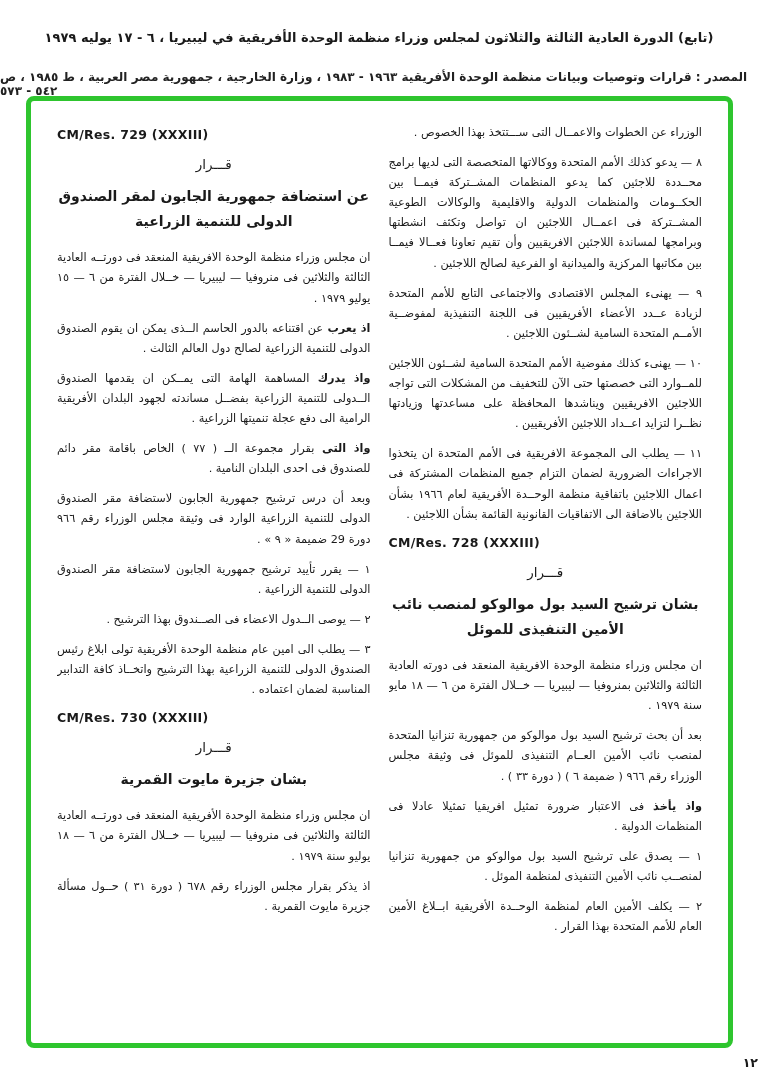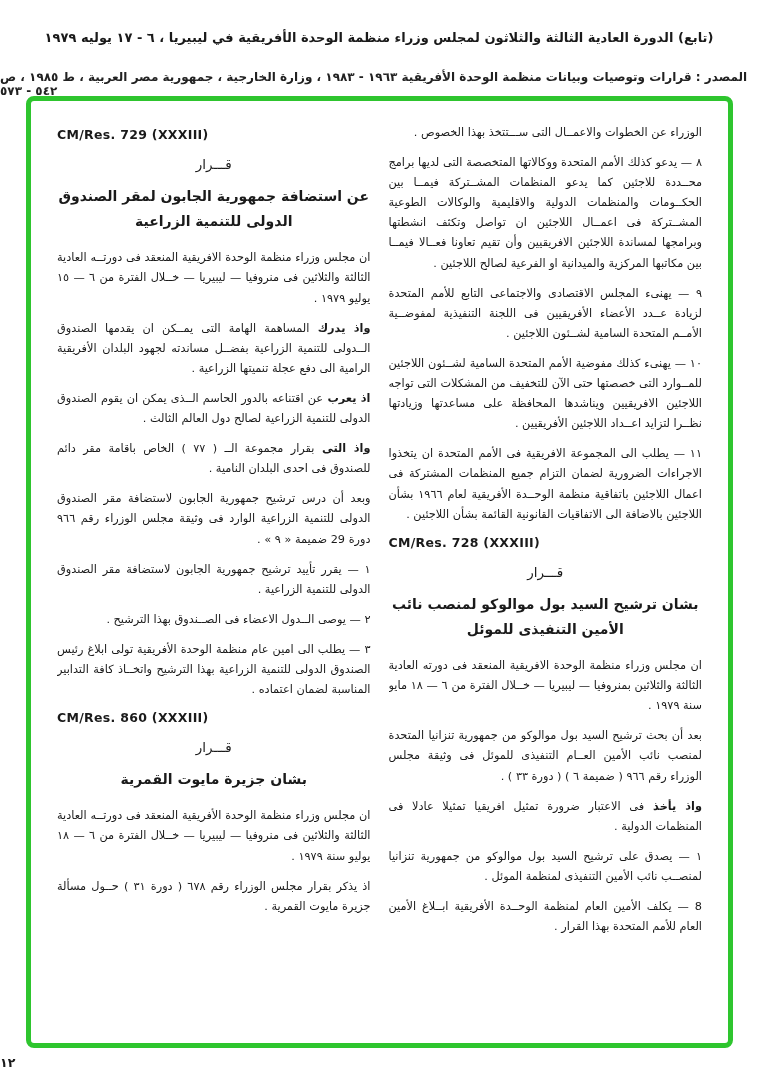--- a/index.html
+++ b/index.html
@@ -81,21 +81,21 @@
     font-size: 11.3px;
     line-height: 1.78;
     margin-bottom: 10px;
   }
   .para b { font-weight: bold; }
 
   .page-number {
     position: absolute;
     bottom: 8px; left: 0;
     width: 100%;
-    text-align: left;
+    text-align: right;
     font-weight: bold;
     font-size: 12.5px;
     direction: rtl;
   }
 </style>
 </head>
 <body>
 
 <div class="page">
 
@@ -103,46 +103,46 @@
 
   <div class="doc-source">المصدر : قرارات وتوصيات وبيانات منظمة الوحدة الأفريقية ١٩٦٣ - ١٩٨٣ ، وزارة الخارجية ، جمهورية مصر العربية ، ط ١٩٨٥ ، ص ٥٤٢ - ٥٧٣</div>
 
   <div class="content-frame">
     <div class="columns">
       <div class="col">
           <div class="block res">CM/Res. 729 (XXXIII)</div>
           <div class="block title">قـــرار</div>
           <div class="block subtitle">عن استضافة جمهورية الجابون لمقر الصندوق الدولى للتنمية الزراعية</div>
           <div class="block para">ان مجلس وزراء منظمة الوحدة الافريقية المنعقد فى دورتــه العادية الثالثة والثلاثين فى منروفيا — ليبيريا — خــلال الفترة من ٦ — ١٥ يوليو ١٩٧٩ .</div>
+          <div class="block para"><b>اذ يعرب </b>عن اقتناعه بالدور الحاسم الــذى يمكن ان يقوم الصندوق الدولى للتنمية الزراعية لصالح دول العالم الثالث .</div>
           <div class="block para"><b>واذ يدرك </b>المساهمة الهامة التى يمــكن ان يقدمها الصندوق الــدولى للتنمية الزراعية بفضــل مساندته لجهود البلدان الأفريقية الرامية الى دفع عجلة تنميتها الزراعية .</div>
-          <div class="block para"><b>اذ يعرب </b>عن اقتناعه بالدور الحاسم الــذى يمكن ان يقوم الصندوق الدولى للتنمية الزراعية لصالح دول العالم الثالث .</div>
           <div class="block para"><b>واذ التى </b>بقرار مجموعة الــ ( ٧٧ ) الخاص باقامة مقر دائم للصندوق فى احدى البلدان النامية .</div>
           <div class="block para">وبعد أن درس ترشيح جمهورية الجابون لاستضافة مقر الصندوق الدولى للتنمية الزراعية الوارد فى وثيقة مجلس الوزراء رقم ٩٦٦ دورة 29 ضميمة « ٩ » .</div>
           <div class="block para">١ — يقرر تأييد ترشيح جمهورية الجابون لاستضافة مقر الصندوق الدولى للتنمية الزراعية .</div>
           <div class="block para">٢ — يوصى الــدول الاعضاء فى الصــندوق بهذا الترشيح .</div>
           <div class="block para">٣ — يطلب الى امين عام منظمة الوحدة الأفريقية تولى ابلاغ رئيس الصندوق الدولى للتنمية الزراعية بهذا الترشيح واتخــاذ كافة التدابير المناسبة لضمان اعتماده .</div>
-          <div class="block res">CM/Res. 860 (XXXIII)</div>
+          <div class="block res">CM/Res. 730 (XXXIII)</div>
           <div class="block title">قـــرار</div>
           <div class="block subtitle">بشان جزيرة مايوت القمرية</div>
           <div class="block para">ان مجلس وزراء منظمة الوحدة الأفريقية المنعقد فى دورتــه العادية الثالثة والثلاثين فى منروفيا — ليبيريا — خــلال الفترة من ٦ — ١٨ يوليو سنة ١٩٧٩ .</div>
           <div class="block para">اذ يذكر بقرار مجلس الوزراء رقم ٦٧٨ ( دورة ٣١ ) حــول مسألة جزيرة مايوت القمرية .</div>
         </div>
       <div class="col">
           <div class="block para">الوزراء عن الخطوات والاعمــال التى ســـتتخذ بهذا الخصوص .</div>
           <div class="block para">٨ — يدعو كذلك الأمم المتحدة ووكالاتها المتخصصة التى لديها برامج محــددة للاجئين كما يدعو المنظمات المشــتركة فيمــا بين الحكــومات والمنظمات الدولية والاقليمية والوكالات الطوعية المشــتركة فى اعمــال اللاجئين ان تواصل وتكثف انشطتها وبرامجها لمساندة اللاجئين الافريقيين وأن تقيم تعاونا فعــالا فيمــا بين مكاتبها المركزية والميدانية او الفرعية لصالح اللاجئين .</div>
           <div class="block para">٩ — يهنىء المجلس الاقتصادى والاجتماعى التابع للأمم المتحدة لزيادة عــدد الأعضاء الأفريقيين فى اللجنة التنفيذية لمفوضــية الأمــم المتحدة السامية لشــئون اللاجئين .</div>
           <div class="block para">١٠ — يهنىء كذلك مفوضية الأمم المتحدة السامية لشــئون اللاجئين للمــوارد التى خصصتها حتى الآن للتخفيف من المشكلات التى تواجه اللاجئين الافريقيين ويناشدها المحافظة على مساعدتها وزيادتها نظــرا لتزايد اعــداد اللاجئين الأفريقيين .</div>
           <div class="block para">١١ — يطلب الى المجموعة الافريقية فى الأمم المتحدة ان يتخذوا الاجراءات الضرورية لضمان التزام جميع المنظمات المشتركة فى اعمال اللاجئين باتفاقية منظمة الوحــدة الأفريقية لعام ١٩٦٦ بشأن اللاجئين بالاضافة الى الاتفاقيات القانونية القائمة بشأن اللاجئين .</div>
           <div class="block res">CM/Res. 728 (XXXIII)</div>
           <div class="block title">قـــرار</div>
           <div class="block subtitle">بشان ترشيح السيد بول موالوكو لمنصب نائب الأمين التنفيذى للموئل</div>
           <div class="block para">ان مجلس وزراء منظمة الوحدة الافريقية المنعقد فى دورته العادية الثالثة والثلاثين بمنروفيا — ليبيريا — خــلال الفترة من ٦ — ١٨ مايو سنة ١٩٧٩ .</div>
           <div class="block para">بعد أن بحث ترشيح السيد بول موالوكو من جمهورية تنزانيا المتحدة لمنصب نائب الأمين العــام التنفيذى للموئل فى وثيقة مجلس الوزراء رقم ٩٦٦ ( ضميمة ٦ ) ( دورة ٣٣ ) .</div>
           <div class="block para"><b>واذ يأخذ </b>فى الاعتبار ضرورة تمثيل افريقيا تمثيلا عادلا فى المنظمات الدولية .</div>
           <div class="block para">١ — يصدق على ترشيح السيد بول موالوكو من جمهورية تنزانيا لمنصــب نائب الأمين التنفيذى لمنظمة الموئل .</div>
-          <div class="block para">8 — يكلف الأمين العام لمنظمة الوحــدة الأفريقية ابــلاغ الأمين العام للأمم المتحدة بهذا القرار .</div>
+          <div class="block para">٢ — يكلف الأمين العام لمنظمة الوحــدة الأفريقية ابــلاغ الأمين العام للأمم المتحدة بهذا القرار .</div>
         </div>
     </div>
   </div>
 
   <div class="page-number">١٢</div>
 
 </div>
 
 </body></html>

